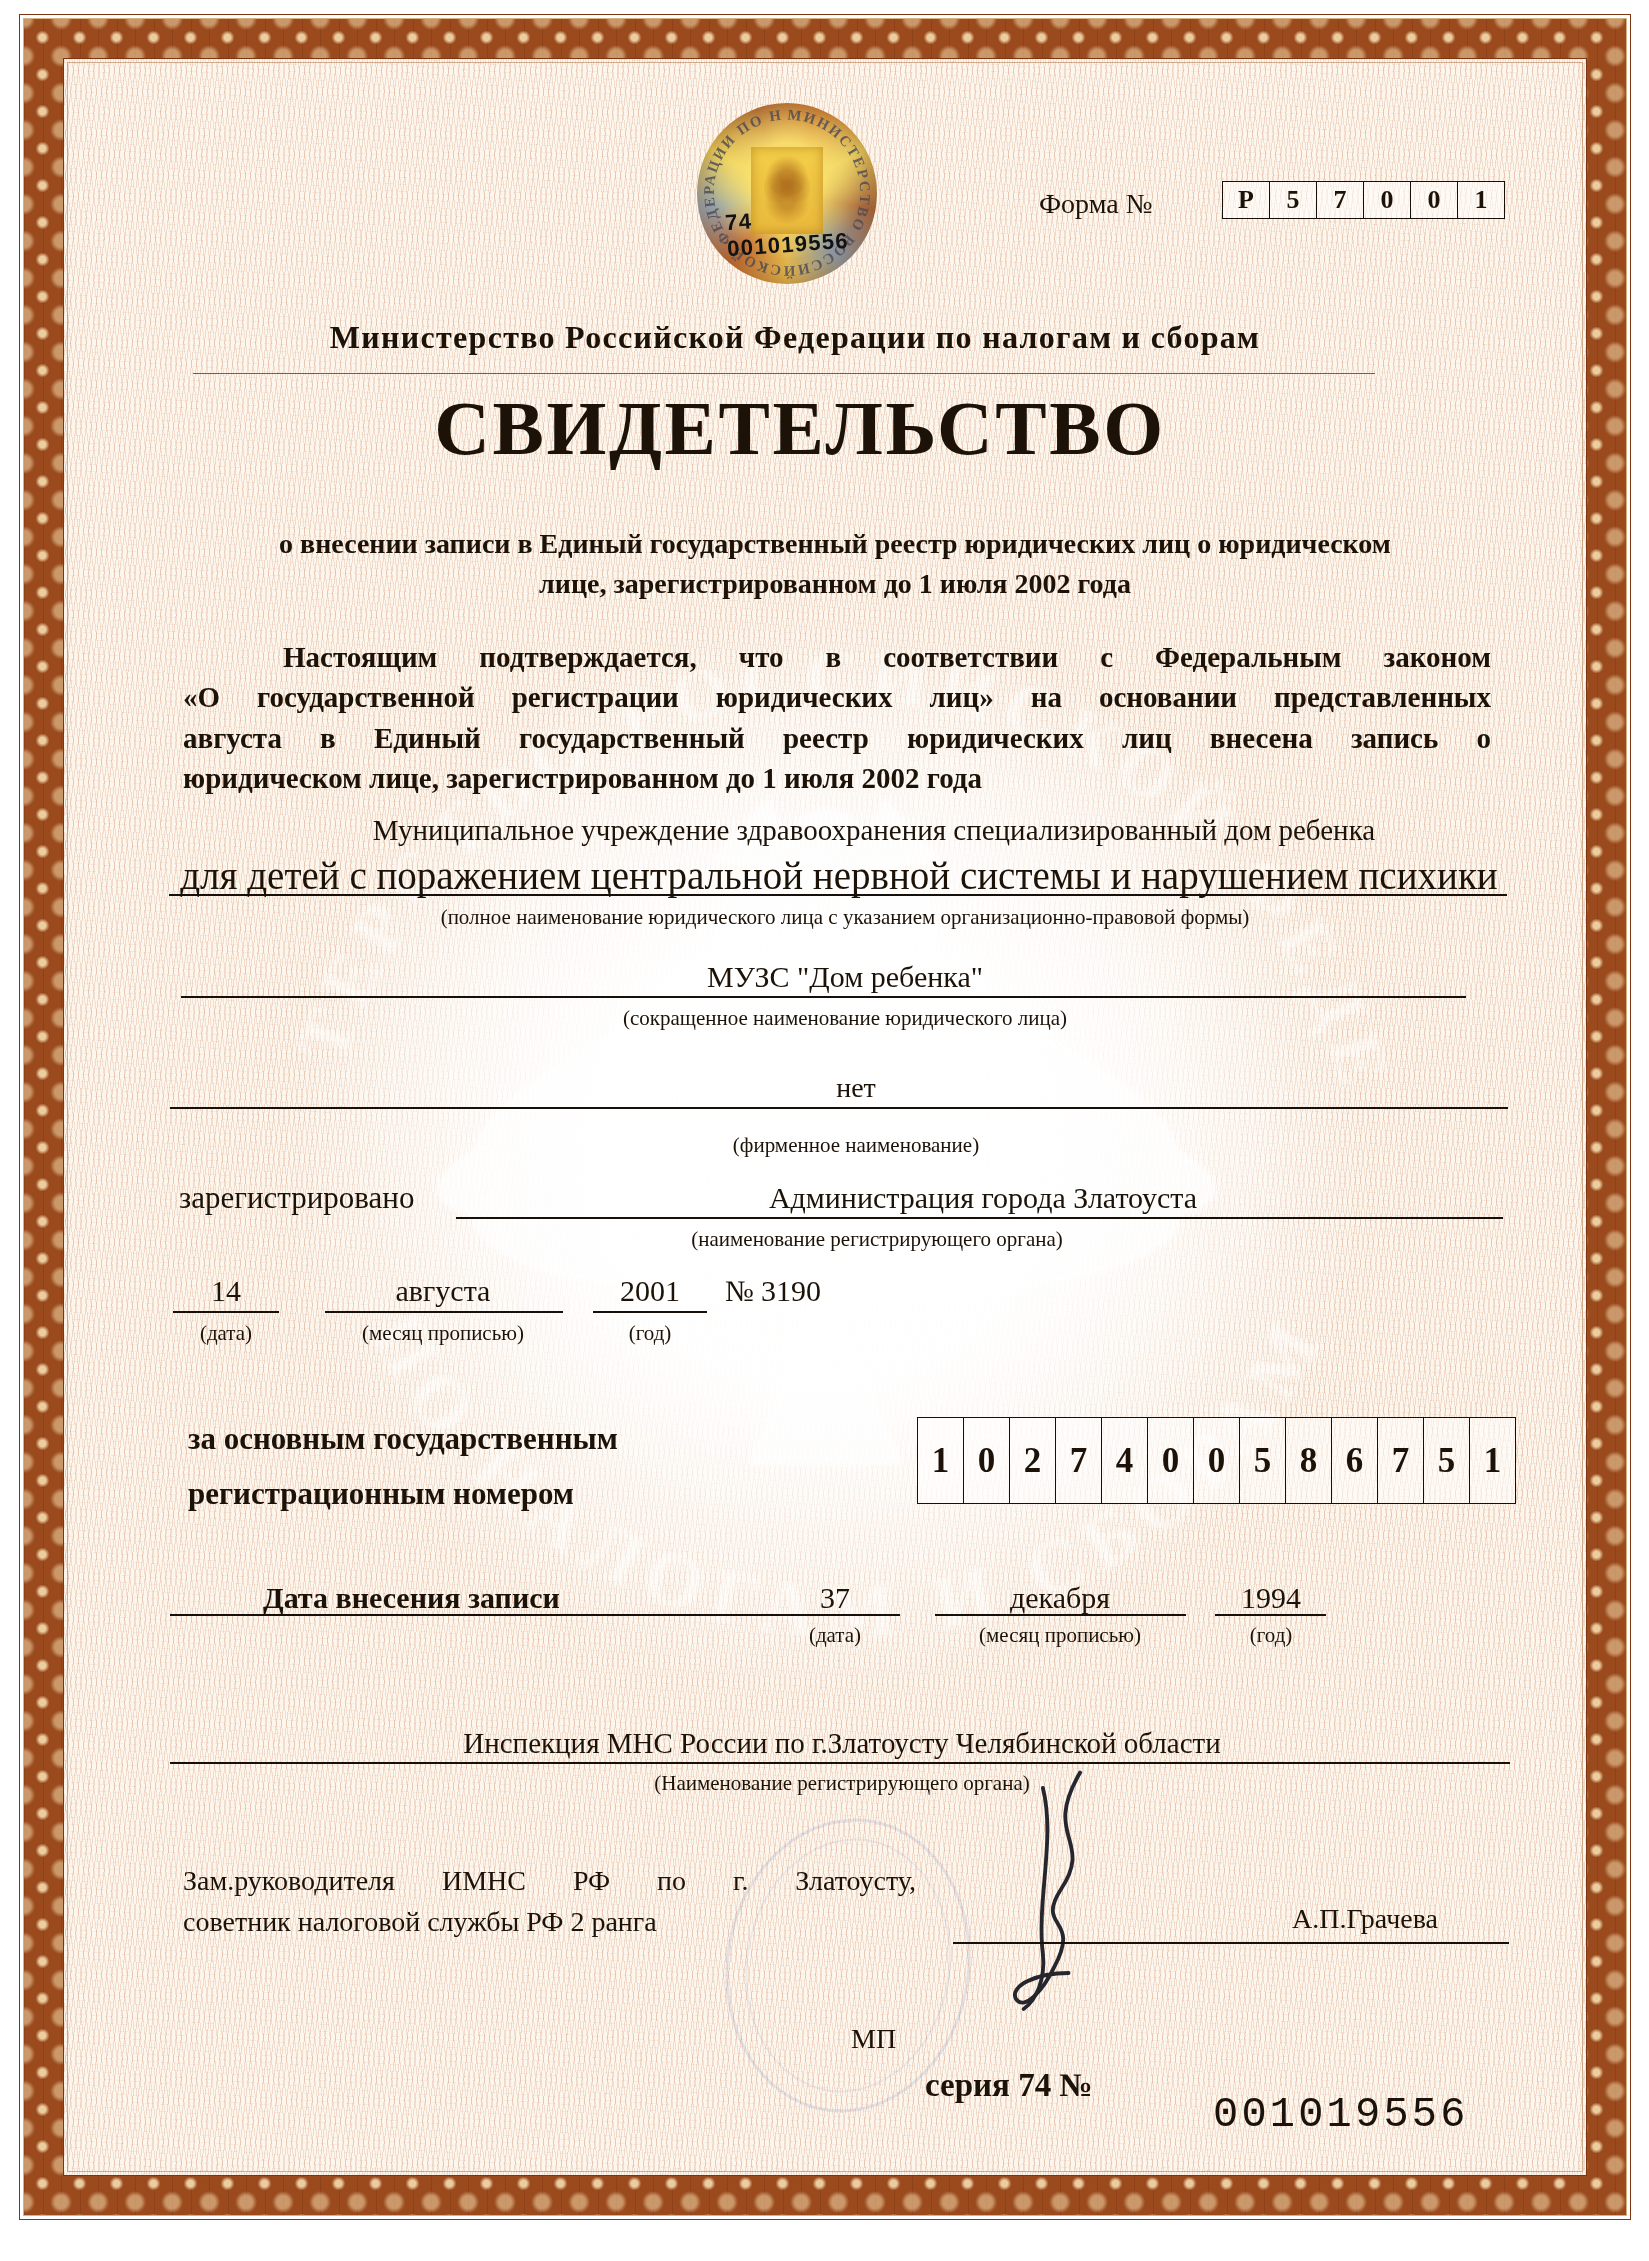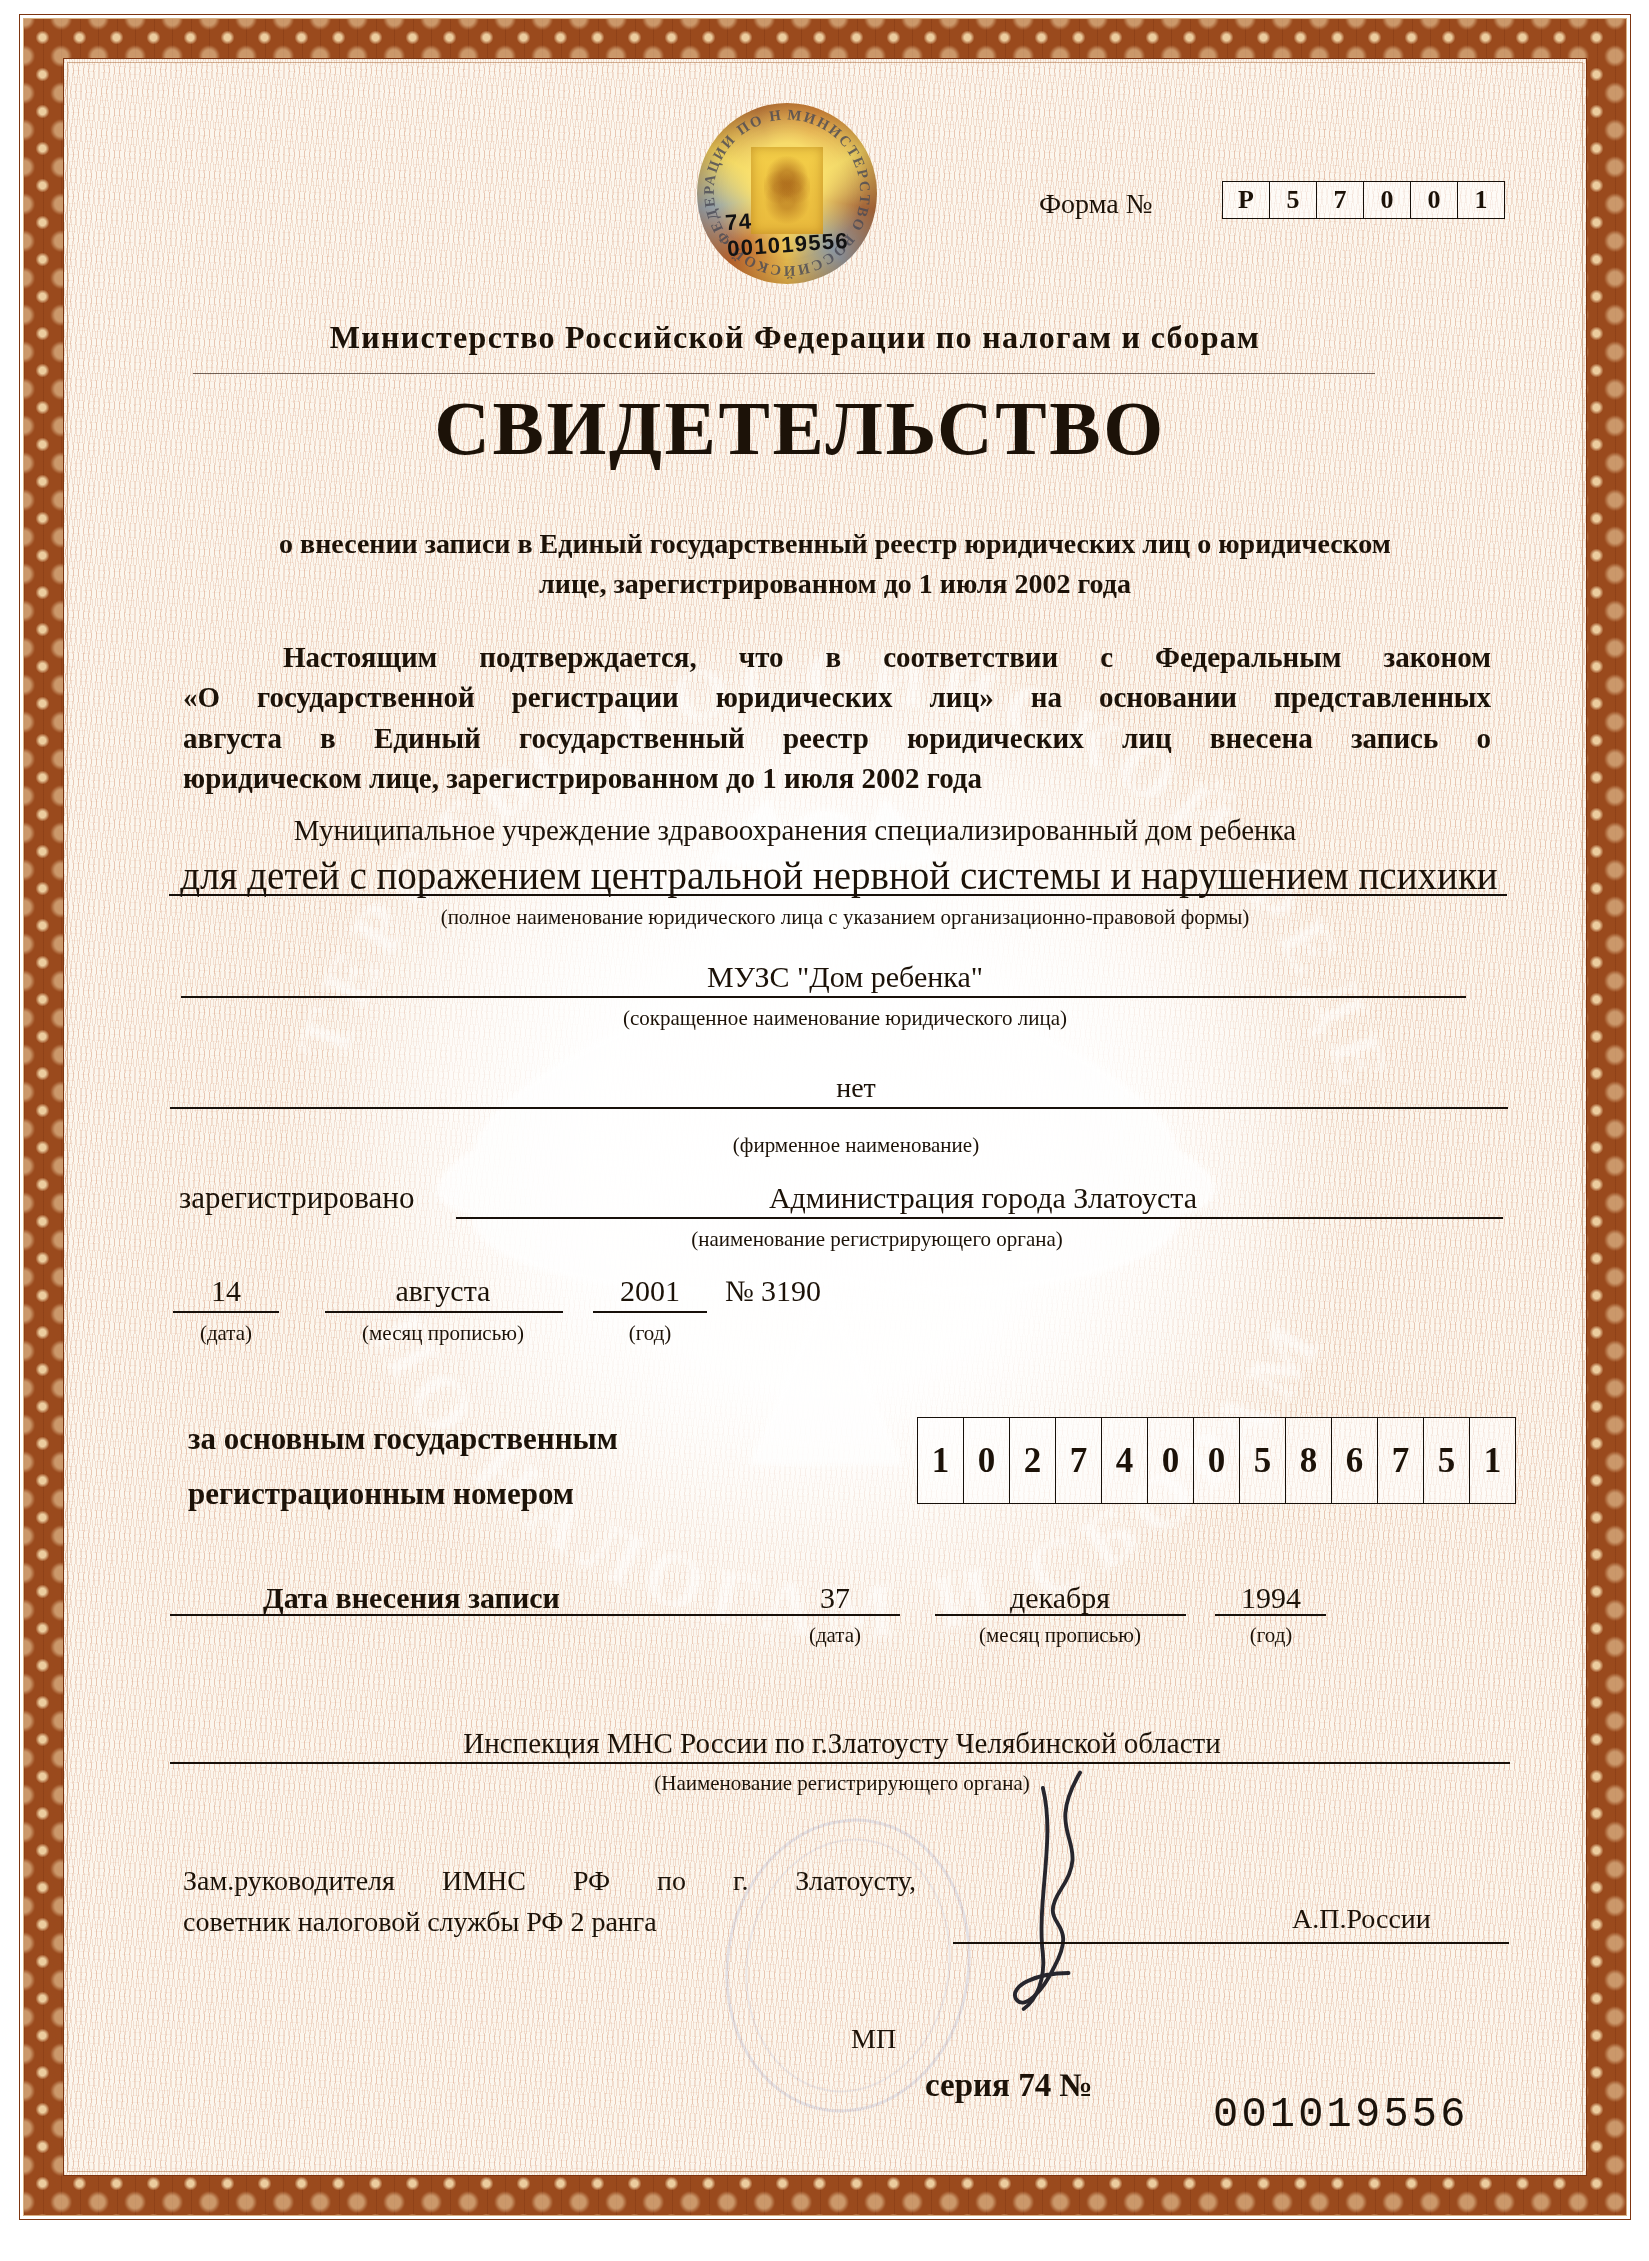--- a/index.html
+++ b/index.html
@@ -127,21 +127,21 @@
   <div class="rule" style="left:193px;top:373px;width:1182px;height:1.3px;background:rgba(40,22,10,.65);"></div>
   <div class="t c b" style="left:800px;top:384px;font-size:77px;letter-spacing:2.6px;">СВИДЕТЕЛЬСТВО</div>
   <div class="t c b" style="left:835px;top:528px;font-size:28px;">о внесении записи в Единый государственный реестр юридических лиц о юридическом</div>
   <div class="t c b" style="left:835px;top:568px;font-size:28px;">лице, зарегистрированном до 1 июля 2002 года</div>
 
   <div class="jline" style="left:283px;top:641px;width:1208px;">Настоящим подтверждается, что в соответствии с Федеральным законом</div>
   <div class="jline" style="left:183px;top:681px;width:1308px;">«О государственной регистрации юридических лиц» на основании представленных</div>
   <div class="jline" style="left:183px;top:722px;width:1308px;">августа в Единый государственный реестр юридических лиц внесена запись о</div>
   <div class="jline" style="left:183px;top:762px;width:1308px;text-align-last:left;">юридическом лице, зарегистрированном до 1 июля 2002 года</div>
 
-  <div class="t c" style="left:795px;top:814px;font-size:29px;">Муниципальное учреждение здравоохранения специализированный дом ребенка</div>
+  <div class="t c" style="left:874px;top:814px;font-size:29px;">Муниципальное учреждение здравоохранения специализированный дом ребенка</div>
   <div class="t c" style="left:839px;top:853px;font-size:39px;text-align:right;">для детей с поражением центральной нервной системы и нарушением психики</div>
   <div class="rule" style="left:169px;top:894px;width:1338px;"></div>
   <div class="t c cap" style="left:845px;top:905px;">(полное наименование юридического лица с указанием организационно-правовой формы)</div>
 
   <div class="t c" style="left:845px;top:960px;font-size:30px;">МУЗС "Дом ребенка"</div>
   <div class="rule" style="left:181px;top:996px;width:1285px;"></div>
   <div class="t c cap" style="left:845px;top:1006px;">(сокращенное наименование юридического лица)</div>
 
   <div class="t c" style="left:856px;top:1072px;font-size:28px;">нет</div>
   <div class="rule" style="left:170px;top:1107px;width:1338px;"></div>
@@ -198,21 +198,21 @@
 
   <div class="stamp"></div>
   <svg class="t" style="left:945px;top:1761px;" width="206" height="257" viewBox="0 0 320 400">
     <g fill="none" stroke="#16161f" stroke-width="6" stroke-linecap="round" opacity="0.92">
       <path d="M210,18 C150,120 232,122 180,200 C140,262 212,242 170,320 C152,358 122,390 110,370 C100,350 142,330 192,330"></path>
       <path d="M152,42 C172,120 142,220 152,300 C156,340 142,372 122,386"></path>
     </g>
   </svg>
   <div class="t" style="left:183px;top:1865px;font-size:28px;width:733px;white-space:normal;text-align:justify;text-align-last:justify;">Зам.руководителя ИМНС РФ по г. Златоусту,</div>
   <div class="t" style="left:183px;top:1906px;font-size:28px;">советник налоговой службы РФ 2 ранга</div>
-  <div class="t" style="left:1292px;top:1903px;font-size:28px;">А.П.России</div>
+  <div class="t" style="left:1292px;top:1903px;font-size:28px;">А.П.Грачева</div>
   <div class="rule" style="left:953px;top:1942px;width:556px;"></div>
   <div class="t" style="left:851px;top:2023px;font-size:28px;">МП</div>
 
   <div class="t b" style="left:925px;top:2067px;font-size:33px;">серия 74 №</div>
   <div class="t mono" style="left:1213px;top:2055px;font-size:42px;letter-spacing:3.2px;color:#1b130b;">001019556</div>
 
 </div>
 
 
 </body></html>

